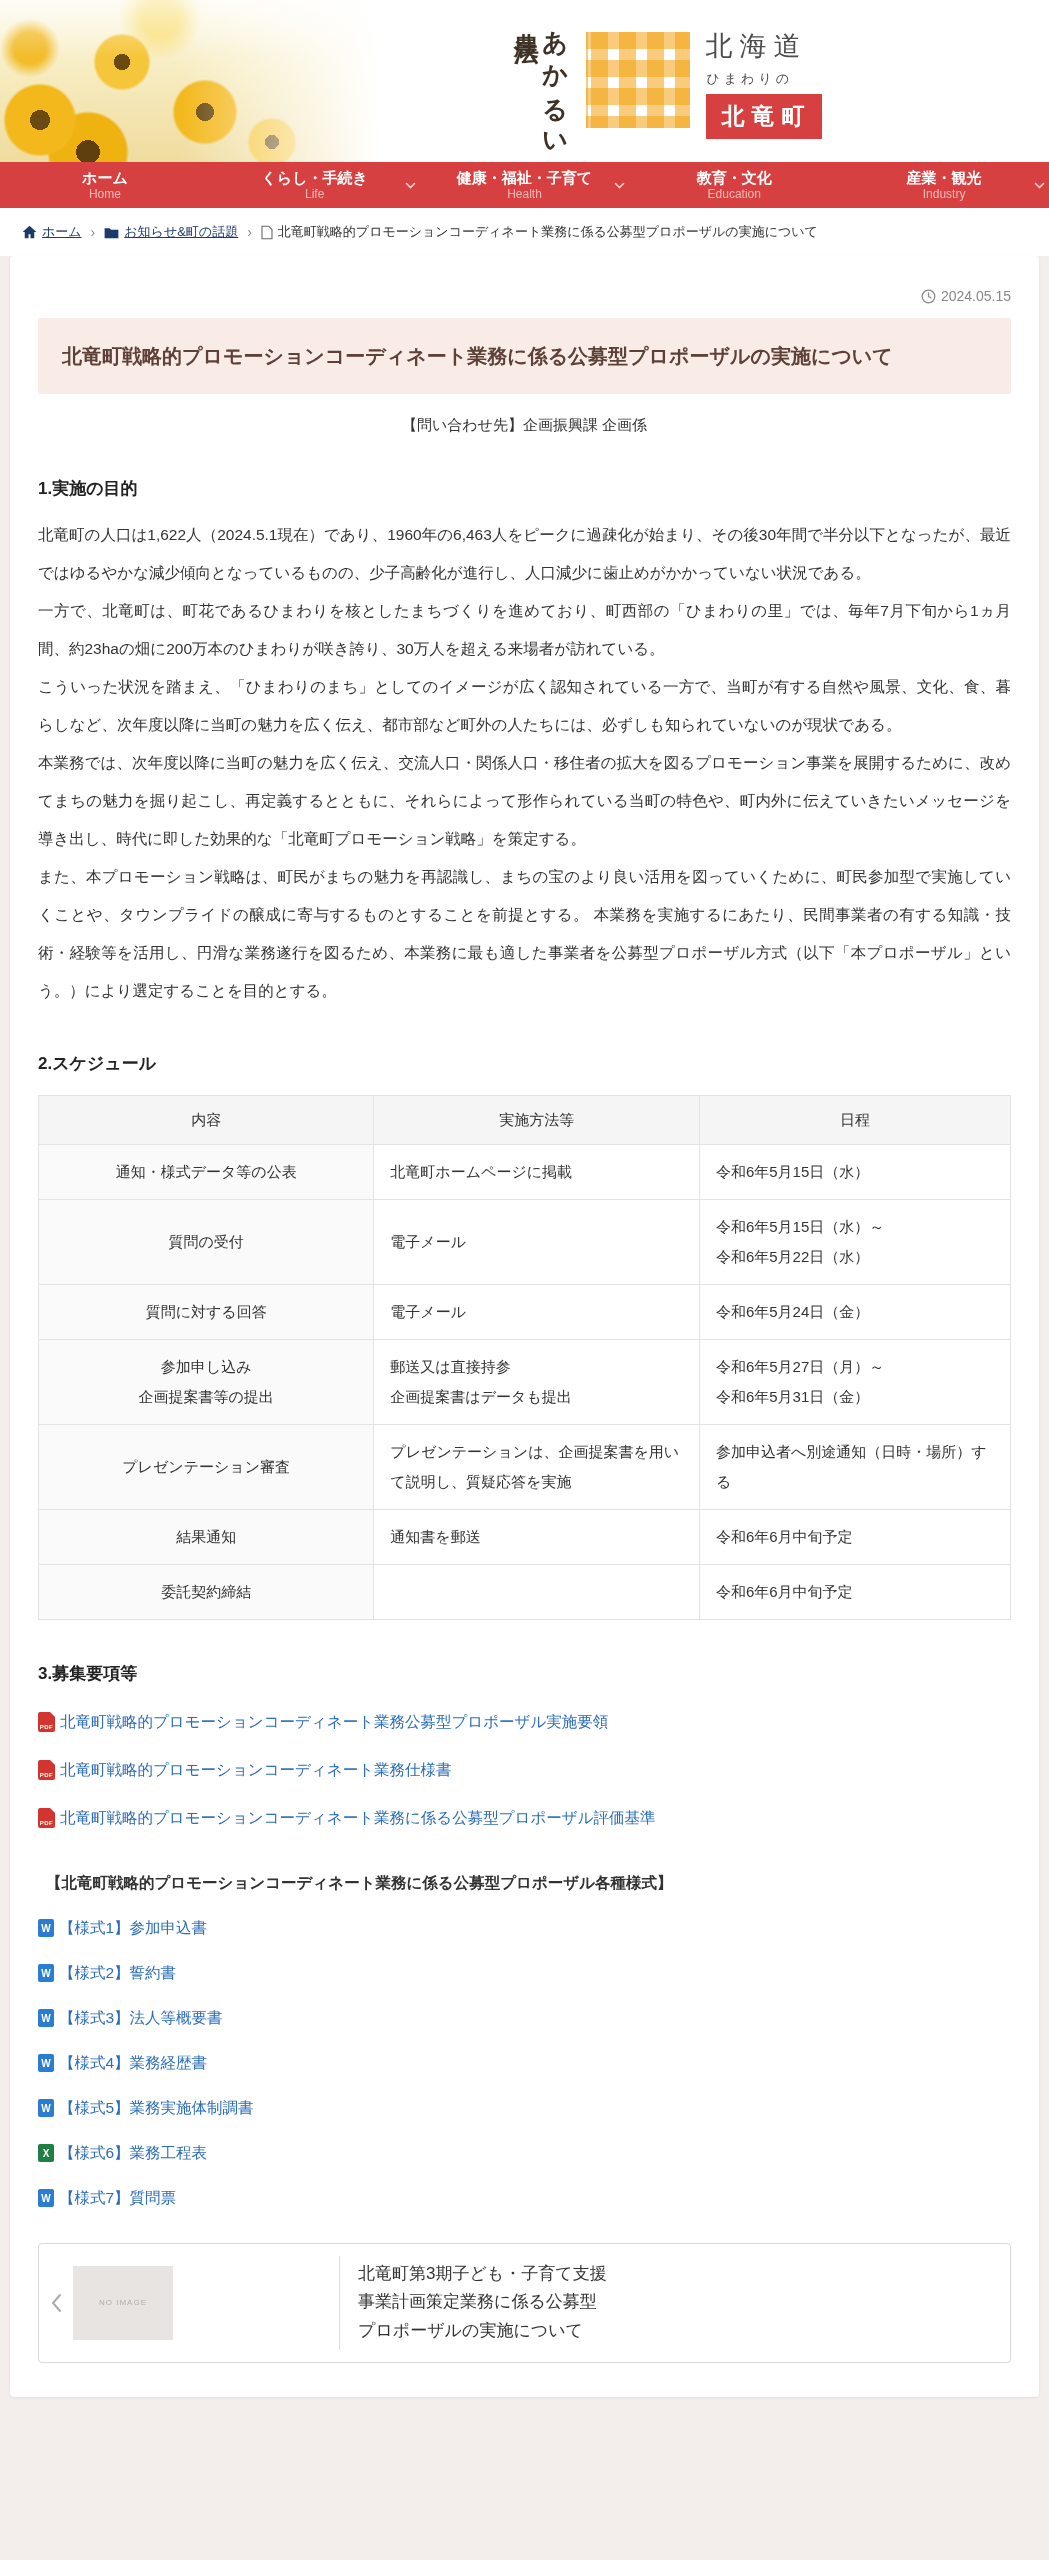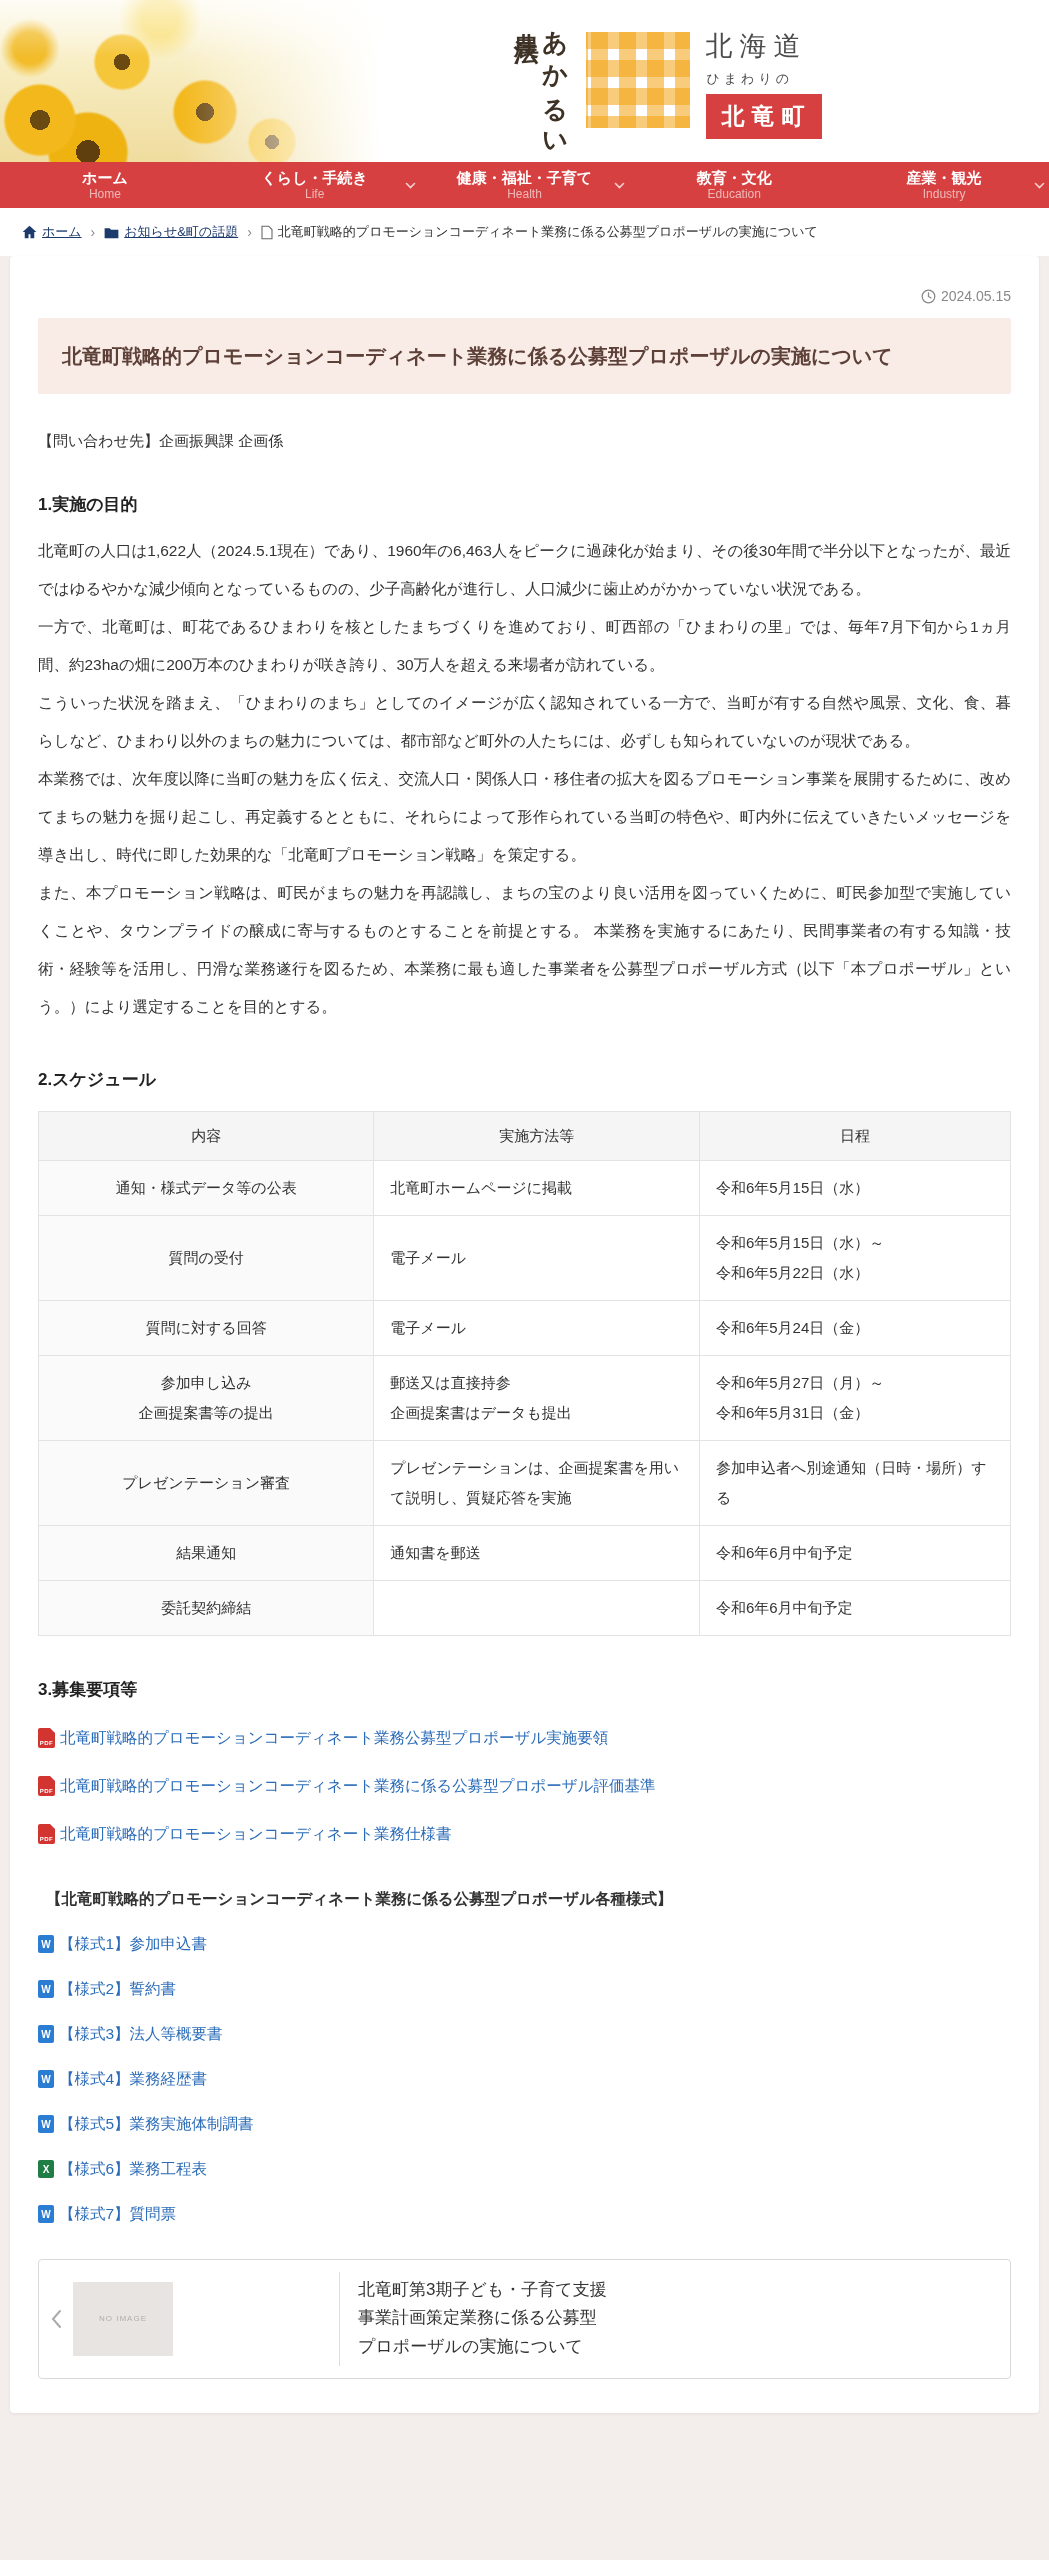--- a/index.html
+++ b/index.html
@@ -58,21 +58,21 @@
   .crumb-sep { color: #8a8a8a; font-size: 14px; }
   .crumb-current { color: #333; }
   
   .page-main { padding: 0 10px 30px; }
   .card { background: #fff; border-radius: 4px; box-shadow: 0 1px 3px rgba(0,0,0,.07); padding: 32px 28px 34px; }
   .date-row { display: flex; justify-content: flex-end; align-items: center; gap: 5px; color: #888; font-size: 14px; }
   .article-title {
     margin-top: 14px; background: #f9ece7; color: #5d4038;
     font-size: 20px; font-weight: bold; line-height: 1.8; padding: 20px 24px; border-radius: 2px;
   }
-  .contact-line { margin-top: 38px; font-size: 15px; }
+  .contact-line { margin-top: 22px; font-size: 15px; text-align: center; }
   .section-heading { margin: 42px 0 16px; font-size: 17px; font-weight: bold; color: #222; }
   .paragraphs p { font-size: 15.5px; line-height: 2.45; text-align: justify; }
   
   .schedule-table { width: 100%; border-collapse: collapse; margin-top: 20px; font-size: 15px; }
   .schedule-table th, .schedule-table td { border: 1px solid #e3e3e3; padding: 12px 16px; line-height: 2.0; font-weight: normal; vertical-align: middle; }
   .schedule-table thead th { background: #f5f5f5; text-align: center; padding: 9px 10px; }
   .schedule-table tbody th { background: #fafafa; text-align: center; width: 34.5%; white-space: pre-line; }
   .schedule-table td { text-align: left; white-space: pre-line; }
   .schedule-table td:nth-child(2) { width: 33.5%; }
   
@@ -193,21 +193,21 @@
     </div>
 
     <h1 class="article-title">北竜町戦略的プロモーションコーディネート業務に係る公募型プロポーザルの実施について</h1>
 
     <p class="contact-line">【問い合わせ先】企画振興課 企画係</p>
 
     <h2 class="section-heading">1.実施の目的</h2>
     <div class="paragraphs">
         <p>北竜町の人口は1,622人（2024.5.1現在）であり、1960年の6,463人をピークに過疎化が始まり、その後30年間で半分以下となったが、最近ではゆるやかな減少傾向となっているものの、少子高齢化が進行し、人口減少に歯止めがかかっていない状況である。</p>
         <p>一方で、北竜町は、町花であるひまわりを核としたまちづくりを進めており、町西部の「ひまわりの里」では、毎年7月下旬から1ヵ月間、約23haの畑に200万本のひまわりが咲き誇り、30万人を超える来場者が訪れている。</p>
-        <p>こういった状況を踏まえ、「ひまわりのまち」としてのイメージが広く認知されている一方で、当町が有する自然や風景、文化、食、暮らしなど、ひまわり以外のまちの魅力については、都市部など町外の人たちには、必ずしも知られていないのが現状である。</p>
+        <p>こういった状況を踏まえ、「ひまわりのまち」としてのイメージが広く認知されている一方で、当町が有する自然や風景、文化、食、暮らしなど、次年度以降に当町の魅力を広く伝え、都市部など町外の人たちには、必ずしも知られていないのが現状である。</p>
         <p>本業務では、次年度以降に当町の魅力を広く伝え、交流人口・関係人口・移住者の拡大を図るプロモーション事業を展開するために、改めてまちの魅力を掘り起こし、再定義するとともに、それらによって形作られている当町の特色や、町内外に伝えていきたいメッセージを導き出し、時代に即した効果的な「北竜町プロモーション戦略」を策定する。</p>
         <p>また、本プロモーション戦略は、町民がまちの魅力を再認識し、まちの宝のより良い活用を図っていくために、町民参加型で実施していくことや、タウンプライドの醸成に寄与するものとすることを前提とする。 本業務を実施するにあたり、民間事業者の有する知識・技術・経験等を活用し、円滑な業務遂行を図るため、本業務に最も適した事業者を公募型プロポーザル方式（以下「本プロポーザル」という。）により選定することを目的とする。</p>
       </div>
 
     <h2 class="section-heading">2.スケジュール</h2>
     <table class="schedule-table">
       <thead>
           <tr>
             <th>内容</th>
             <th>実施方法等</th>
@@ -258,25 +258,25 @@
     </table>
 
     <h2 class="section-heading">3.募集要項等</h2>
     <div class="pdf-links">
         <div class="doc-link">
     <span class="file-icon pdf">PDF</span>
     <a>北竜町戦略的プロモーションコーディネート業務公募型プロポーザル実施要領</a>
   </div>
         <div class="doc-link">
     <span class="file-icon pdf">PDF</span>
+    <a>北竜町戦略的プロモーションコーディネート業務仕様書</a>
+  </div>
+        <div class="doc-link">
+    <span class="file-icon pdf">PDF</span>
     <a>北竜町戦略的プロモーションコーディネート業務に係る公募型プロポーザル評価基準</a>
-  </div>
-        <div class="doc-link">
-    <span class="file-icon pdf">PDF</span>
-    <a>北竜町戦略的プロモーションコーディネート業務仕様書</a>
   </div>
       </div>
 
     <p class="forms-label">【北竜町戦略的プロモーションコーディネート業務に係る公募型プロポーザル各種様式】</p>
     <div class="form-links">
         <div class="doc-link">
     <span class="file-icon word">W</span>
     <a>【様式1】参加申込書</a>
   </div>
         <div class="doc-link">

